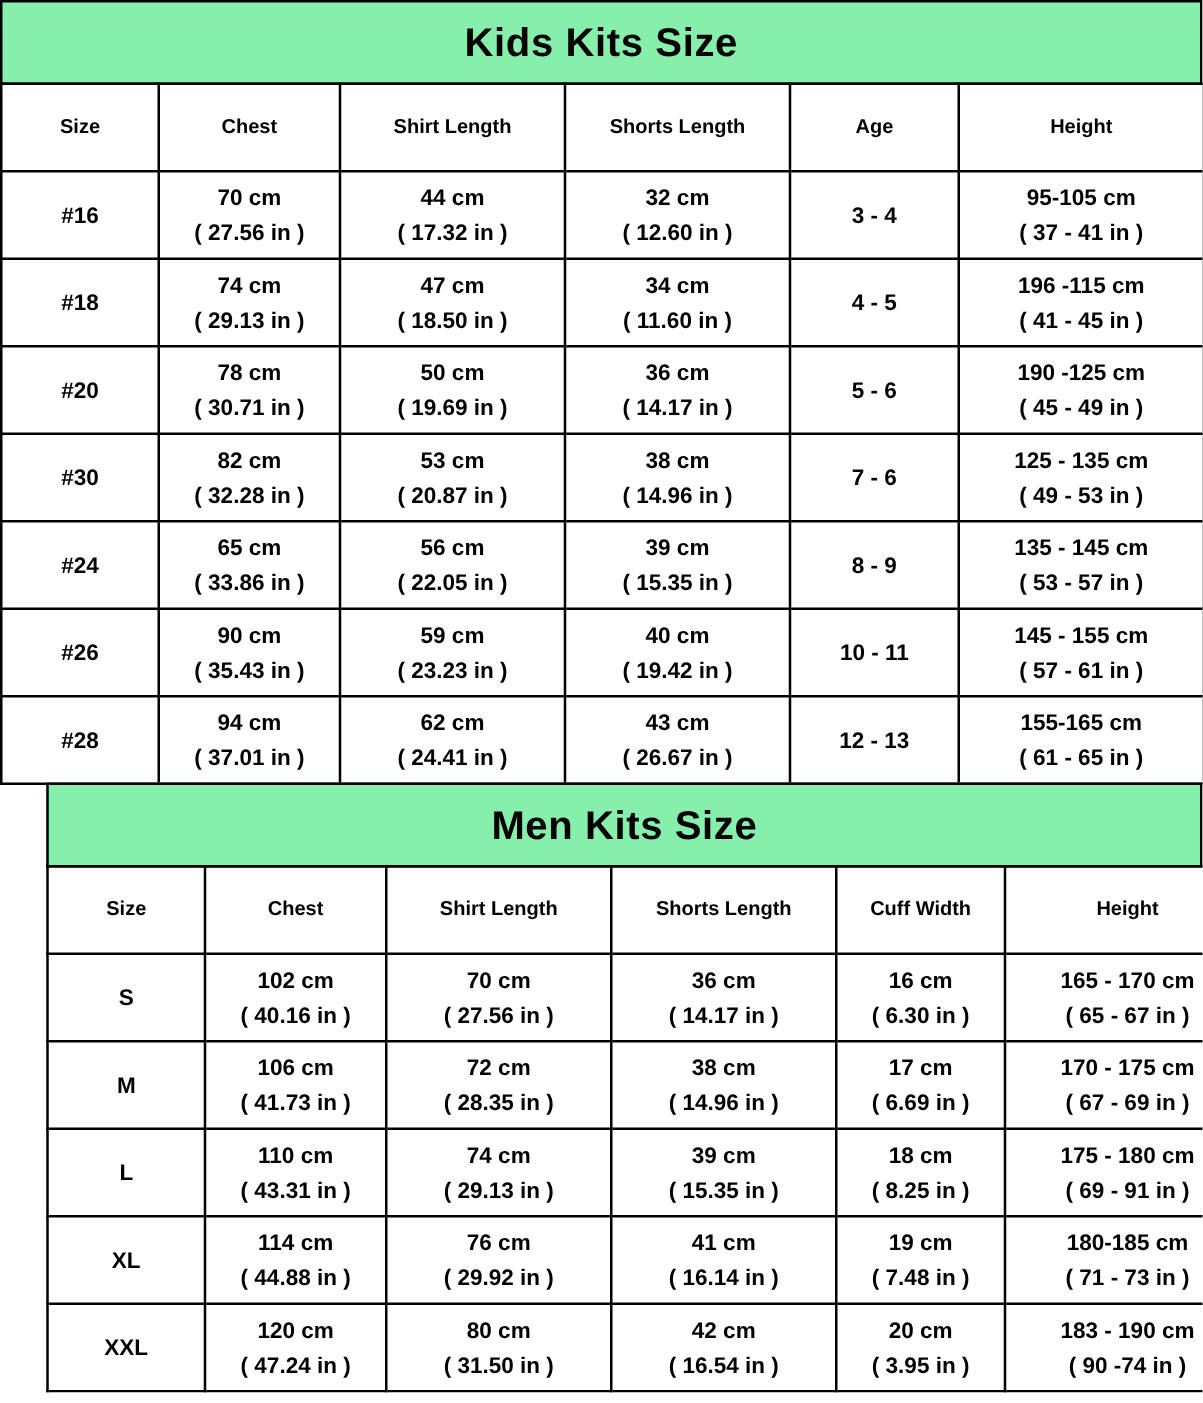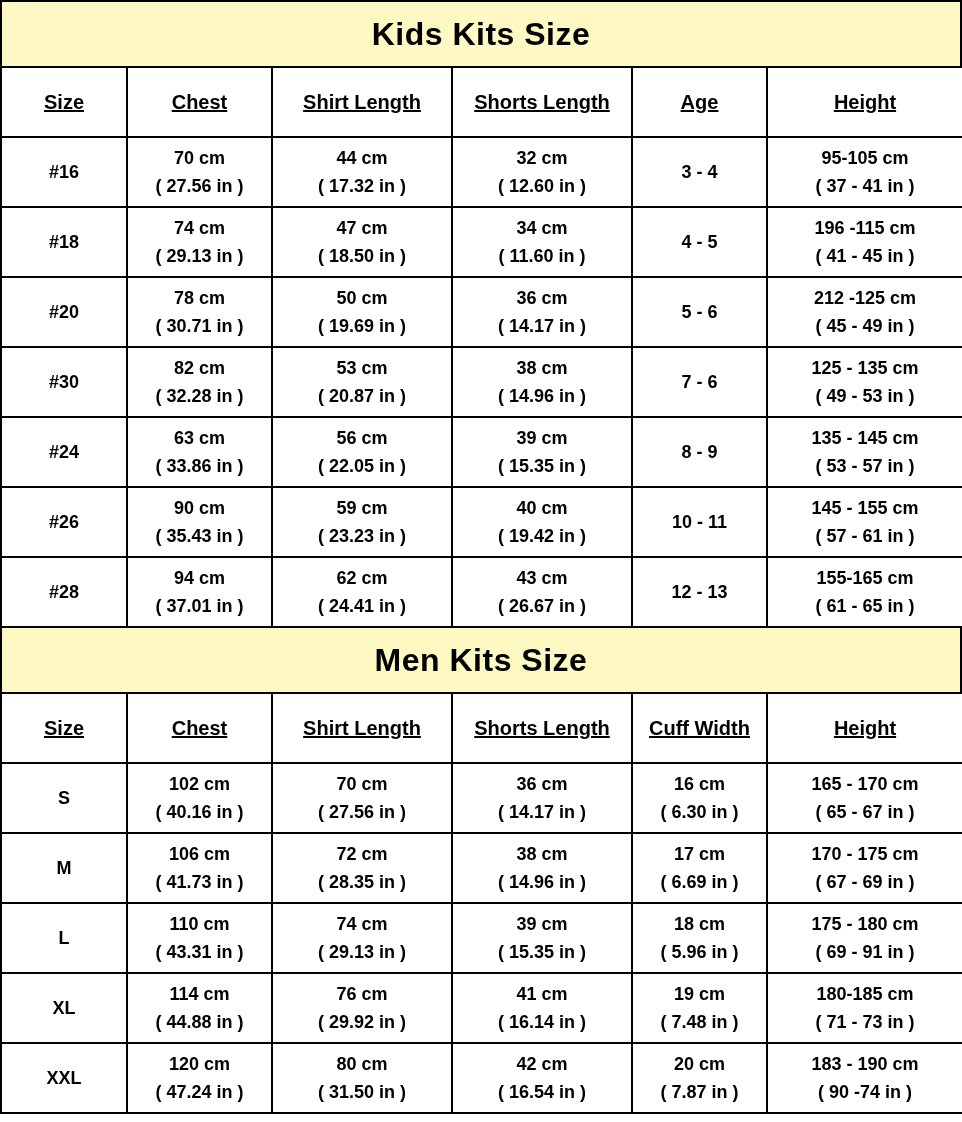--- a/index.html
+++ b/index.html
@@ -10,50 +10,49 @@
   .sheet {
     width: 962px;
     font-family: "Liberation Sans", sans-serif;
     font-weight: bold;
     color: #000000;
     box-sizing: border-box;
   }
   .banner {
     box-sizing: border-box;
     height: 68px;
-    background: #fef9c3;
+    background: #86efac;
     border: 2px solid #000000;
     display: flex;
     align-items: center;
     justify-content: center;
     font-size: 32px;
     font-weight: bold;
     letter-spacing: 0.5px;
   }
-  .section + .section { margin-top: -2px; }
+  .section + .section { margin-top: -2px; padding-left: 37px; }
   table.size-table {
     width: 100%;
     border-collapse: collapse;
     table-layout: fixed;
     margin-top: -2px;
   }
   table.size-table th,
   table.size-table td {
     box-sizing: border-box;
     border: 2px solid #000000;
     text-align: center;
     vertical-align: middle;
     height: 70px;
     padding: 2px 4px;
     overflow: hidden;
   }
   table.size-table th {
-    font-size: 20px;
+    font-size: 16px;
     font-weight: bold;
-    text-decoration: underline;
   }
   table.size-table td {
     font-size: 18px;
     font-weight: bold;
   }
   .cell-line {
     line-height: 28px;
     white-space: nowrap;
   }
 </style>
@@ -147,21 +146,21 @@
               <div class="cell-line">( 19.69 in )</div>
             </td>
             <td>
               <div class="cell-line">36 cm</div>
               <div class="cell-line">( 14.17 in )</div>
             </td>
             <td>
               <div class="cell-line">5 - 6</div>
             </td>
             <td>
-              <div class="cell-line">212 -125 cm</div>
+              <div class="cell-line">190 -125 cm</div>
               <div class="cell-line">( 45 - 49 in )</div>
             </td>
           </tr>
           <tr>
             <td>
               <div class="cell-line">#30</div>
             </td>
             <td>
               <div class="cell-line">82 cm</div>
               <div class="cell-line">( 32.28 in )</div>
@@ -180,21 +179,21 @@
             <td>
               <div class="cell-line">125 - 135 cm</div>
               <div class="cell-line">( 49 - 53 in )</div>
             </td>
           </tr>
           <tr>
             <td>
               <div class="cell-line">#24</div>
             </td>
             <td>
-              <div class="cell-line">63 cm</div>
+              <div class="cell-line">65 cm</div>
               <div class="cell-line">( 33.86 in )</div>
             </td>
             <td>
               <div class="cell-line">56 cm</div>
               <div class="cell-line">( 22.05 in )</div>
             </td>
             <td>
               <div class="cell-line">39 cm</div>
               <div class="cell-line">( 15.35 in )</div>
             </td>
@@ -343,21 +342,21 @@
             <td>
               <div class="cell-line">74 cm</div>
               <div class="cell-line">( 29.13 in )</div>
             </td>
             <td>
               <div class="cell-line">39 cm</div>
               <div class="cell-line">( 15.35 in )</div>
             </td>
             <td>
               <div class="cell-line">18 cm</div>
-              <div class="cell-line">( 5.96 in )</div>
+              <div class="cell-line">( 8.25 in )</div>
             </td>
             <td>
               <div class="cell-line">175 - 180 cm</div>
               <div class="cell-line">( 69 - 91 in )</div>
             </td>
           </tr>
           <tr>
             <td>
               <div class="cell-line">XL</div>
             </td>
@@ -393,21 +392,21 @@
             <td>
               <div class="cell-line">80 cm</div>
               <div class="cell-line">( 31.50 in )</div>
             </td>
             <td>
               <div class="cell-line">42 cm</div>
               <div class="cell-line">( 16.54 in )</div>
             </td>
             <td>
               <div class="cell-line">20 cm</div>
-              <div class="cell-line">( 7.87 in )</div>
+              <div class="cell-line">( 3.95 in )</div>
             </td>
             <td>
               <div class="cell-line">183 - 190 cm</div>
               <div class="cell-line">( 90 -74 in )</div>
             </td>
           </tr>
         </tbody>
     </table>
   </section>
 

